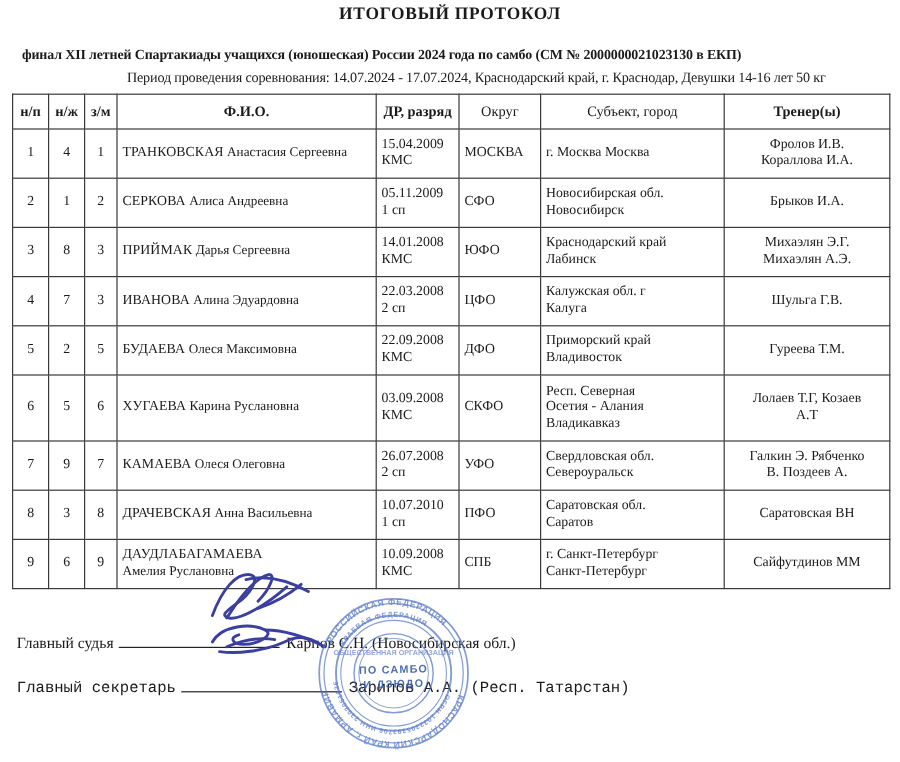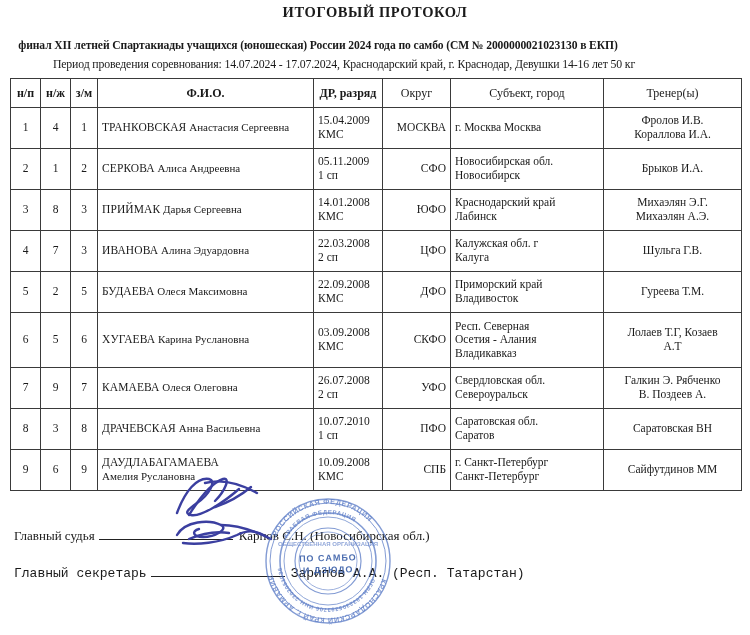--- a/index.html
+++ b/index.html
@@ -41,21 +41,21 @@
     text-align: center;
     font-weight: bold;
     font-size: 11.6px;
     letter-spacing: -0.1px;
   }
   .subtitle-2 {
     position: absolute;
     top: 57px;
     left: 0;
     width: 688px;
-    text-align: center;
+    text-align: right;
     font-size: 11.8px;
     letter-spacing: -0.15px;
   }
 
   
   .tbl-wrap {
     position: absolute;
     top: 78px;
     left: 10px;
     width: 731px;
@@ -100,21 +100,21 @@
     font-size: 12.5px;
   }
   td.fio .surname { letter-spacing: 0.1px; }
   td.fio .given { font-size: 11px; text-align: center; }
   td.dr {
     text-align: left;
     font-size: 12px;
   }
   td.dr .rank { display: block; }
   td.okrug {
-    text-align: right;
+    text-align: left;
     font-size: 9.5px;
     padding-left: 5px;
   }
   td.subj {
     text-align: left;
     font-size: 12px;
     padding-left: 5px;
   }
   td.tren {
     text-align: center;
@@ -211,21 +211,21 @@
       </colgroup>
       <thead>
         <tr>
           <th class="small-h">н/п</th>
           <th class="small-h">н/ж</th>
           <th class="small-h">з/м</th>
           <th>Ф.И.О.</th>
           <th>ДР, разряд</th>
           <th style="font-weight:normal">Округ</th>
           <th style="font-weight:normal">Субъект, город</th>
-          <th style="font-weight:normal">Тренер(ы)</th>
+          <th style="font-weight:bold">Тренер(ы)</th>
         </tr>
       </thead>
       <tbody>
 
         <tr class="r1">
           <td class="num">1</td>
           <td class="num">4</td>
           <td class="num">1</td>
           <td class="fio">
             <span class="surname">ТРАНКОВСКАЯ</span>

